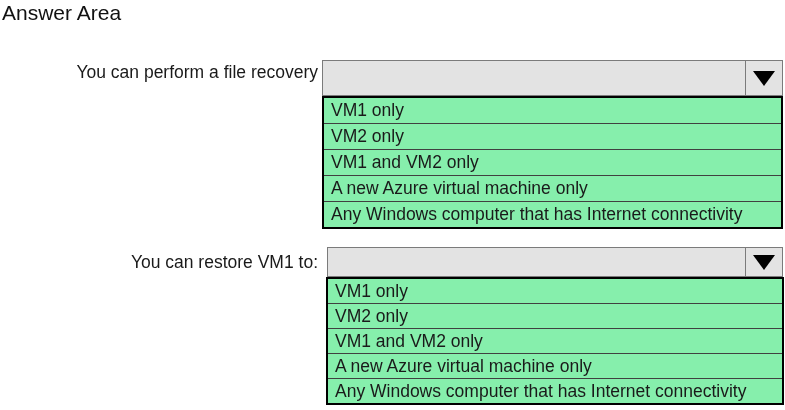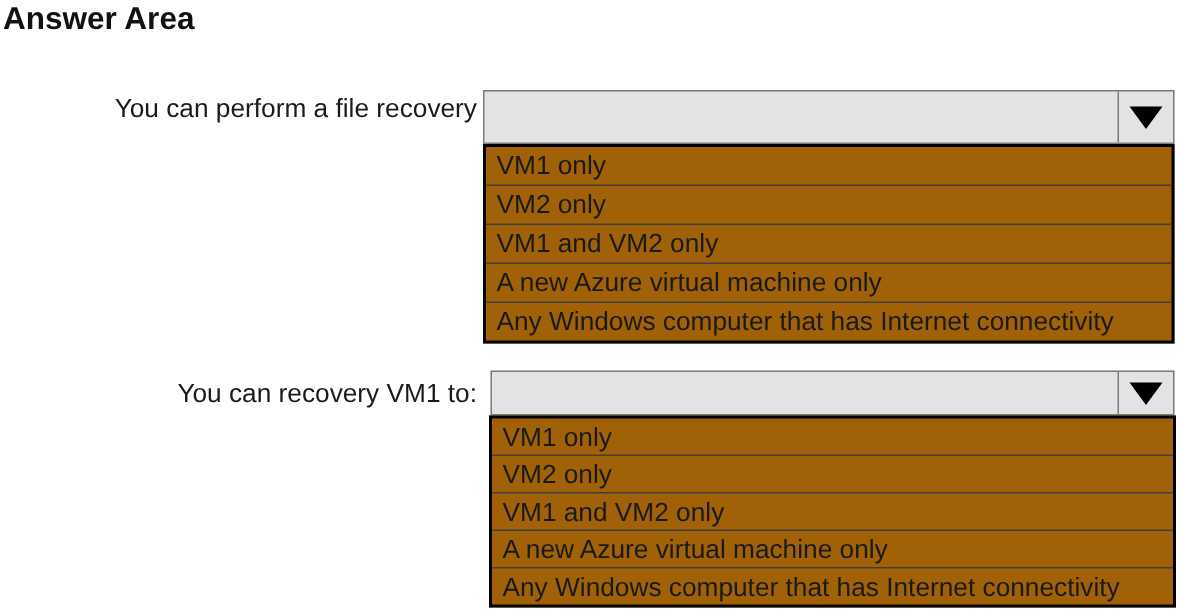--- a/index.html
+++ b/index.html
@@ -1,21 +1,21 @@
 <!DOCTYPE html>
 <html style="--select-bg: #e3e3e3; --select-border: #7b7b7b; --list-border: #000000; --arrow-color: #000000;"><head>
 <meta charset="utf-8">
 <style>
   html,body{margin:0;padding:0;background:#fff;}
   body{width:785px;height:410px;font-family:"Liberation Sans",sans-serif;color:#000;}
   .page{position:relative;width:785px;height:410px;background:#fff;overflow:hidden;}
 
   .title{
     position:absolute;left:2px;top:1px;margin:0;
-    font-size:21px;font-weight:bold;color:#111;
+    font-size:21px;font-weight:normal;color:#111;
   }
 
   .q-label{
     position:absolute;text-align:right;
     font-size:17.5px;line-height:28px;color:#1a1a1a;
   }
   #label1{left:0;top:58px;width:318px;}
   #label2{left:0;top:248px;width:318px;}
 
   .select{
@@ -31,21 +31,21 @@
     width:36px;flex:0 0 36px;display:flex;align-items:center;justify-content:center;
     border-left:1px solid var(--select-border,#7b7b7b);cursor:pointer;
   }
   .arrow{
     width:0;height:0;
     border-left:11px solid transparent;border-right:11px solid transparent;
     border-top:15px solid var(--arrow-color,#000);
   }
 
   .options{
-    position:absolute;box-sizing:border-box;background:#a16207;
+    position:absolute;box-sizing:border-box;background:#86efac;
     border:2px solid var(--list-border,#000);
   }
   #options1{left:322px;top:96px;width:461px;}
   #options2{left:326px;top:277px;width:458px;}
 
   .option{
     font-size:17.5px;line-height:23px;padding:1px 4px 1px 7px;
     border-top:1px solid #404040;white-space:nowrap;cursor:pointer;
     color:#1a1a1a;
   }
@@ -72,21 +72,21 @@
 
   <div class="options" id="options1">
       <div class="option">VM1 only</div>
       <div class="option">VM2 only</div>
       <div class="option">VM1 and VM2 only</div>
       <div class="option">A new Azure virtual machine only</div>
       <div class="option">Any Windows computer that has Internet connectivity</div>
     </div>
 
   <div class="q-label" id="label2">
-    <div>You can recovery VM1 to:</div>
+    <div>You can restore VM1 to:</div>
   </div>
 
   <div class="select" id="select2">
     <span class="sel-value"></span>
     <span class="arrow-cell">
       <span class="arrow"></span>
     </span>
   </div>
 
   <div class="options" id="options2">

